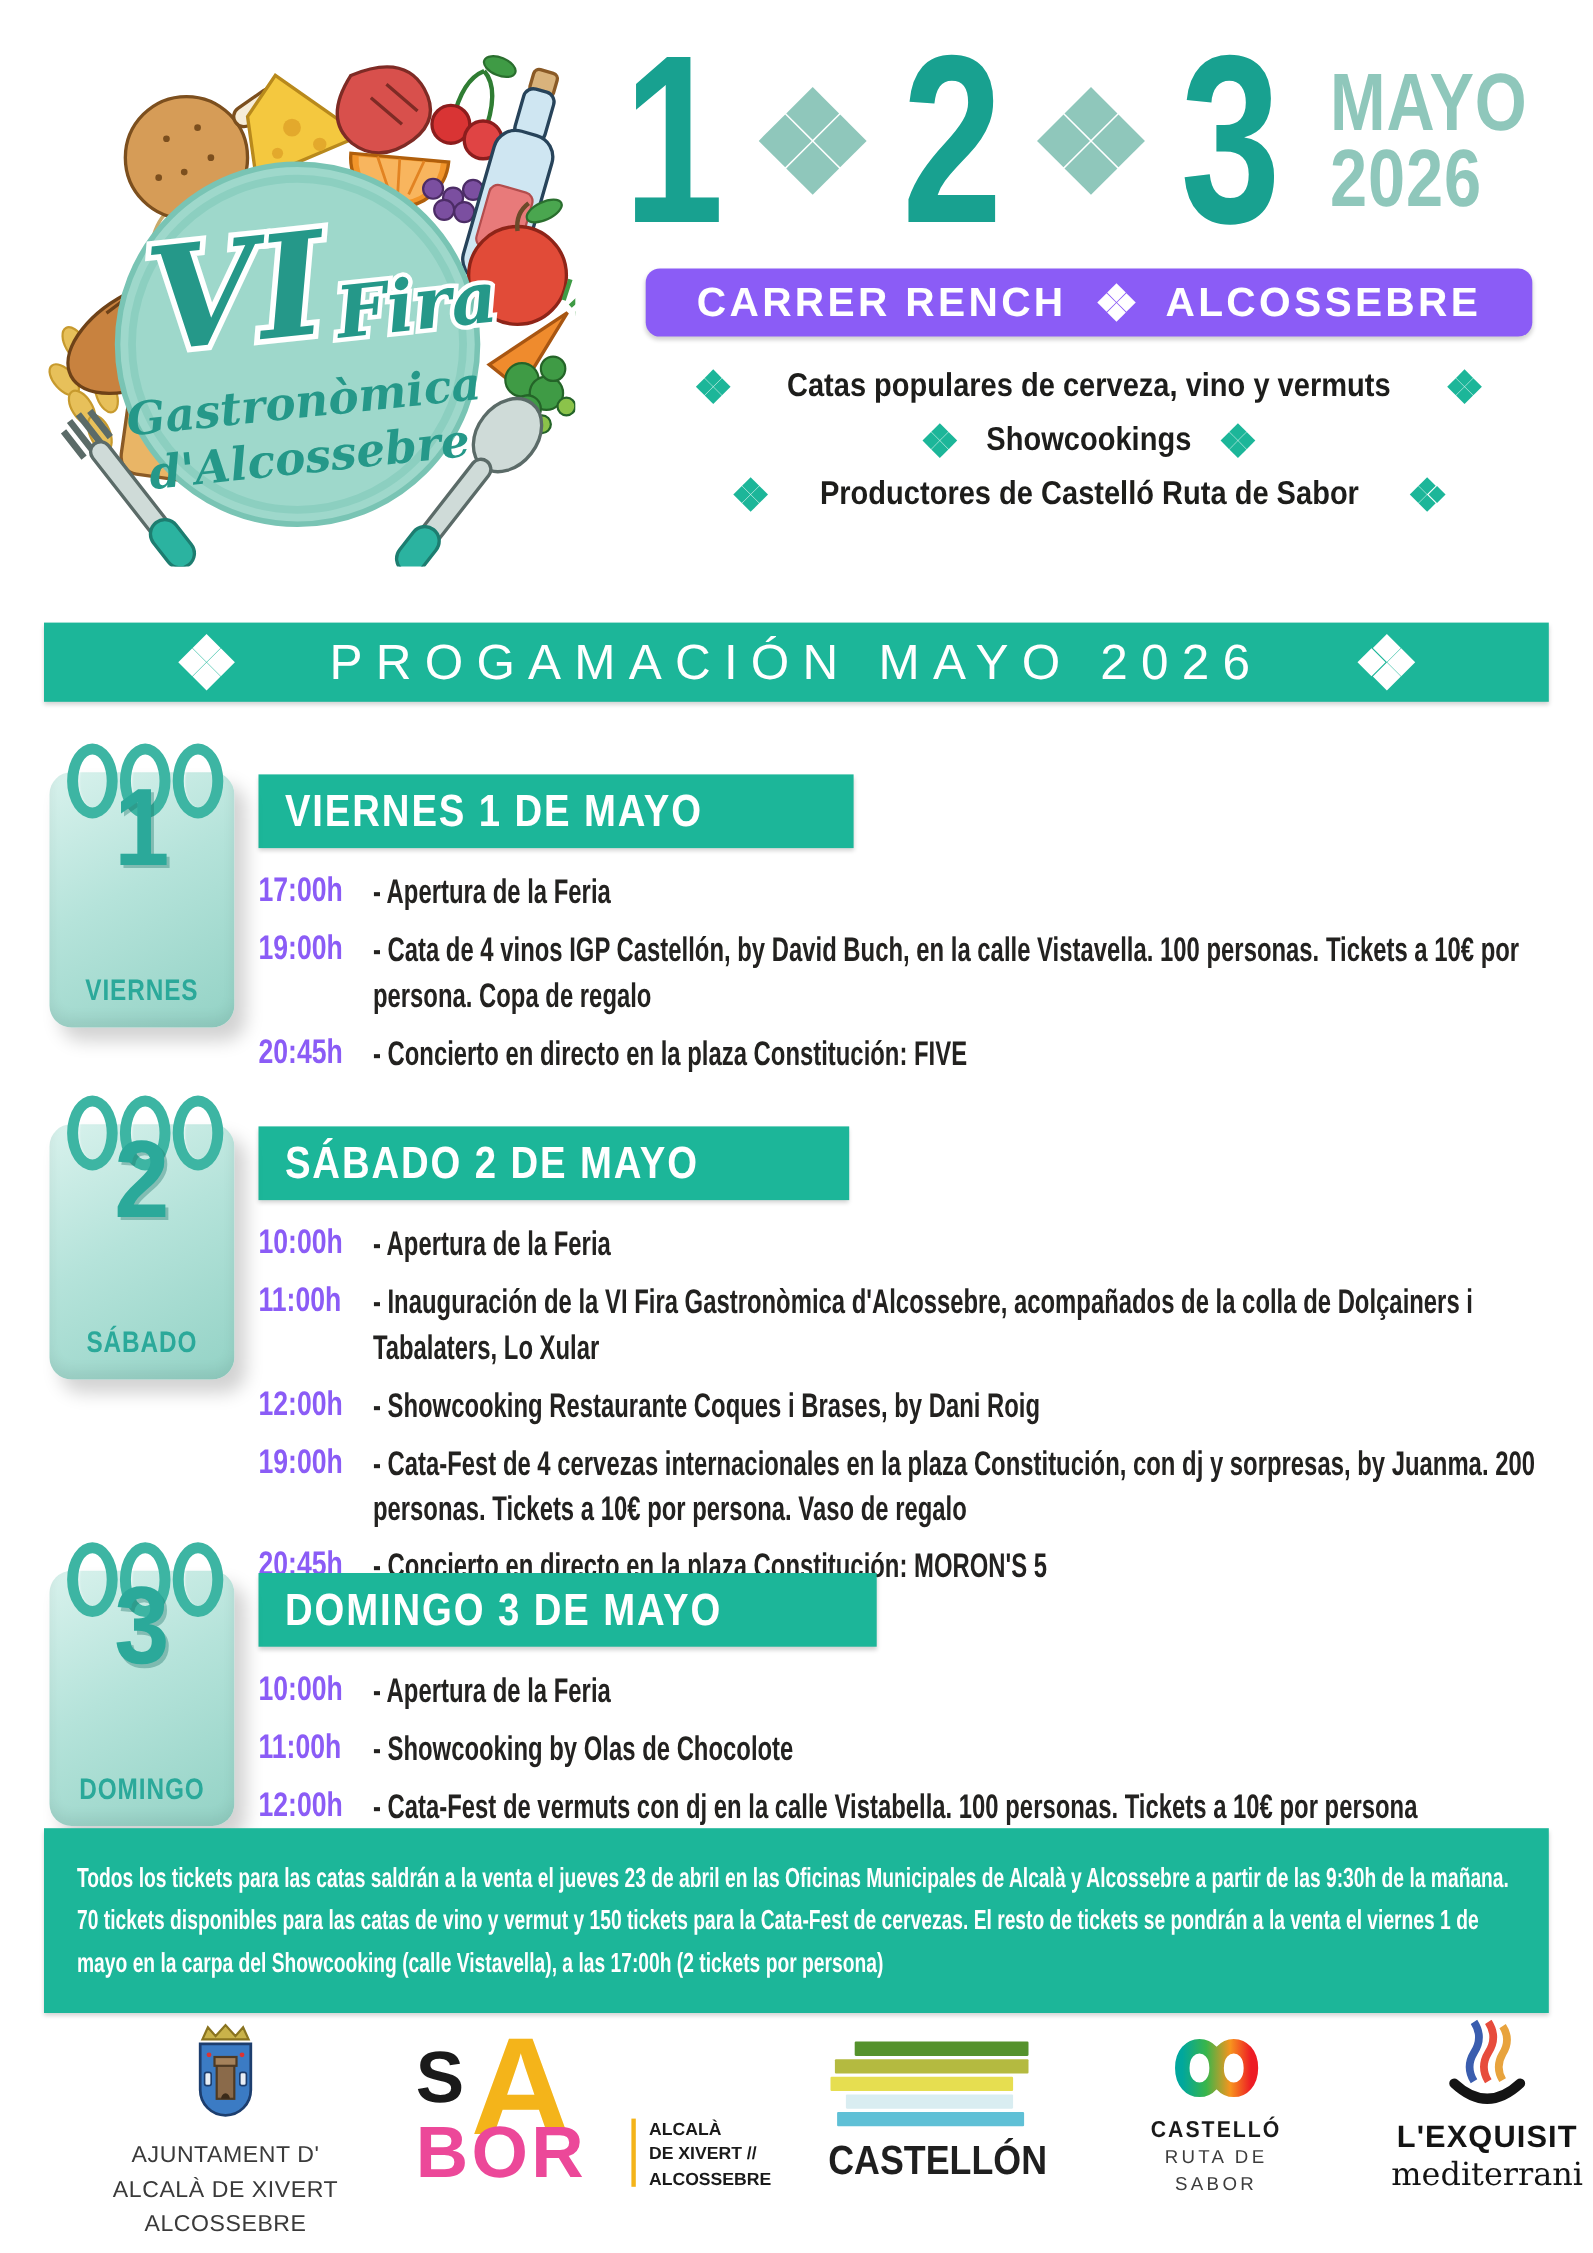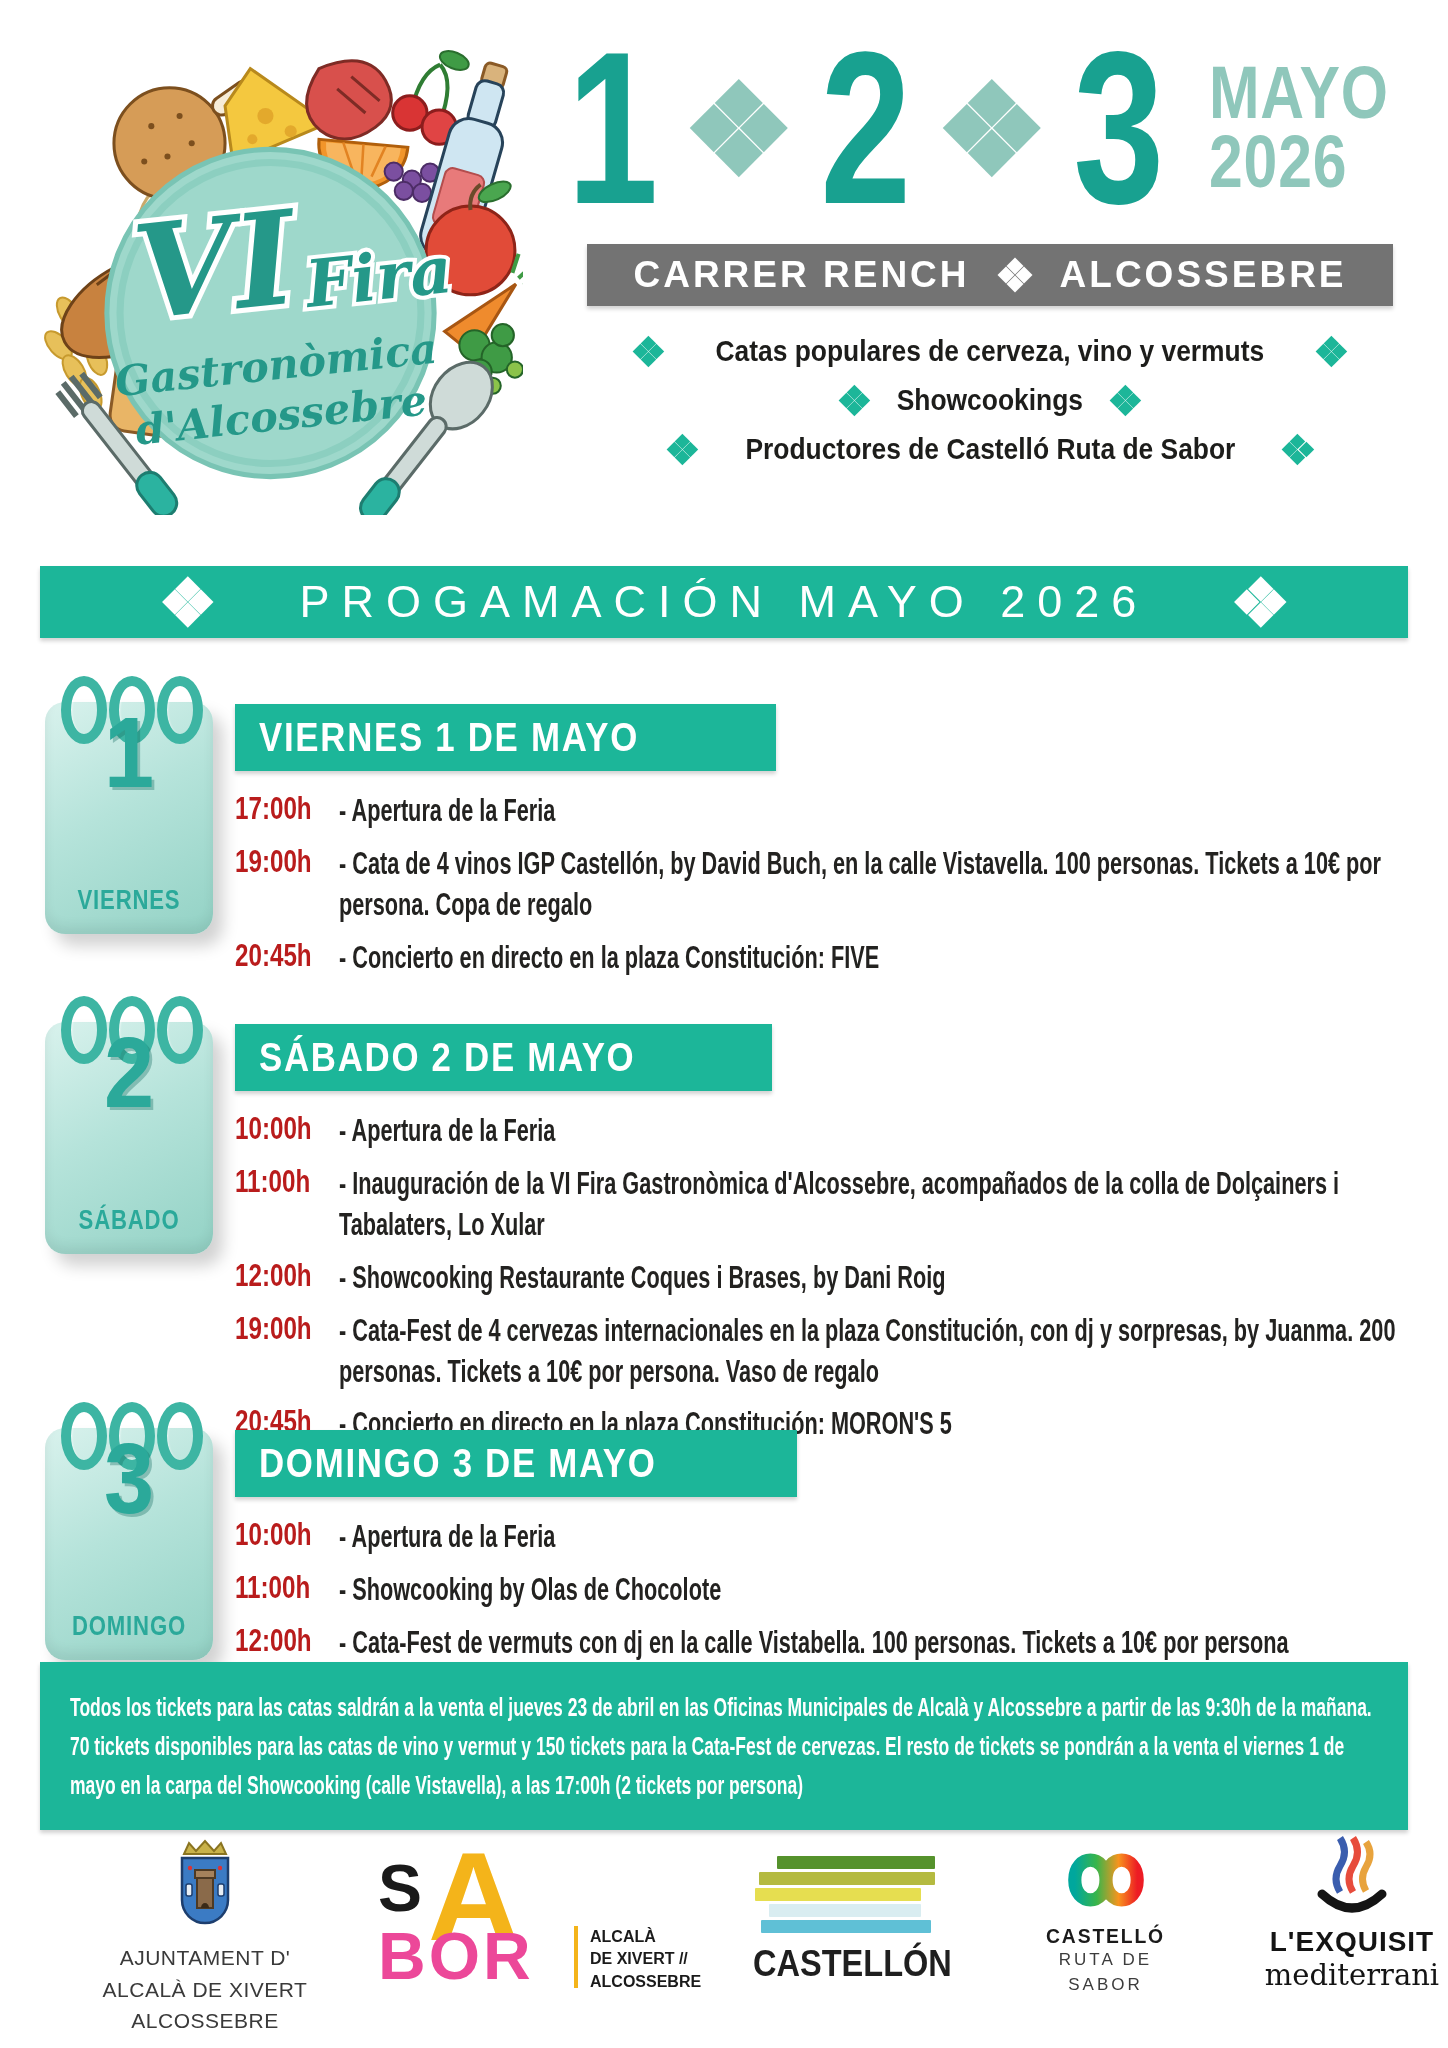--- a/index.html
+++ b/index.html
@@ -19,23 +19,23 @@
   
   .logo-art{position:absolute;left:18px;top:10px;width:505px;height:505px;}
 
   
   .hdr{position:absolute;left:560px;top:28px;width:860px;text-align:center;}
   .dates{display:flex;align-items:center;justify-content:center;gap:24px;height:200px;}
   .num{font-size:218px;line-height:.82;font-weight:bold;color:#18a190;transform:scaleX(.75);}
   .dates .dc{font-size:84px;color:#8fc7bb;}
   .my{font-size:74px;line-height:.93;font-weight:bold;color:#8fc7bb;text-align:left;
       transform:scaleX(.82);transform-origin:left center;margin-left:6px;letter-spacing:1px;}
-  .loc-banner{margin:16px auto 0;width:806px;height:62px;background:#737373;color:#fff;
+  .loc-banner{margin:16px auto 0;width:806px;height:62px;background:#8b5cf6;color:#fff;
       display:flex;align-items:center;justify-content:center;gap:30px;
-      font-size:37px;font-weight:bold;letter-spacing:3px;box-shadow:0 3px 4px rgba(0,0,0,.18);}
+      font-size:37px;font-weight:bold;letter-spacing:3px;box-shadow:0 3px 4px rgba(0,0,0,.18);border-radius:13px;}
   .loc-banner .dc{font-size:30px;color:#fff;}
   .highlights{margin-top:28px;}
   .hl{display:flex;align-items:center;justify-content:center;gap:16px;margin-bottom:15px;
       font-size:30px;font-weight:bold;color:#1d1d1b;}
   .hl .dc{font-size:27px;color:#1cb699;}
   .hl .t{transform:scaleX(.88);transform-origin:center;white-space:nowrap;}
 
   
   .prog-banner{position:absolute;left:40px;top:566px;width:1368px;height:72px;background:#1cb699;
       display:flex;align-items:center;justify-content:center;gap:90px;color:#fff;
@@ -57,21 +57,21 @@
         color:#2ba99a;transform:scaleX(.9);text-shadow:3px 3px 0 rgba(20,110,98,.35);}
   .cal-day{position:absolute;bottom:18px;width:100%;text-align:center;font-size:27px;
         font-weight:bold;color:#2ba99a;letter-spacing:1px;transform:scaleX(.82);}
   .day-content{flex:1;min-width:0;}
   .day-title-banner{display:inline-block;background:#1cb699;color:#fff;margin-top:42px;
         padding:10px 70px 10px 24px;box-shadow:0 3px 4px rgba(0,0,0,.18);}
   .day-title-banner .t{display:inline-block;font-size:41px;font-weight:bold;letter-spacing:2px;
         transform:scaleX(.85);transform-origin:left center;white-space:nowrap;}
   .events{margin-top:20px;}
   .event{display:flex;margin-bottom:12px;}
-  .time{width:104px;flex:none;font-size:31px;font-weight:bold;color:#b91c1c;}
+  .time{width:104px;flex:none;font-size:31px;font-weight:bold;color:#8b5cf6;}
   .time span{display:inline-block;transform:scaleX(.78);transform-origin:left center;}
   .desc{flex:1;min-width:0;font-size:31px;font-weight:bold;color:#232220;line-height:1.32;}
   .desc .sq::before{content:"- ";}
 
   
   .tickets-box{position:absolute;left:40px;top:1662px;width:1368px;box-sizing:border-box;
         background:#1cb699;padding:26px 30px;box-shadow:0 3px 4px rgba(0,0,0,.18);}
   .tickets-box .sq{font-size:25px;font-weight:bold;color:#fff;line-height:1.55;}
 
   

